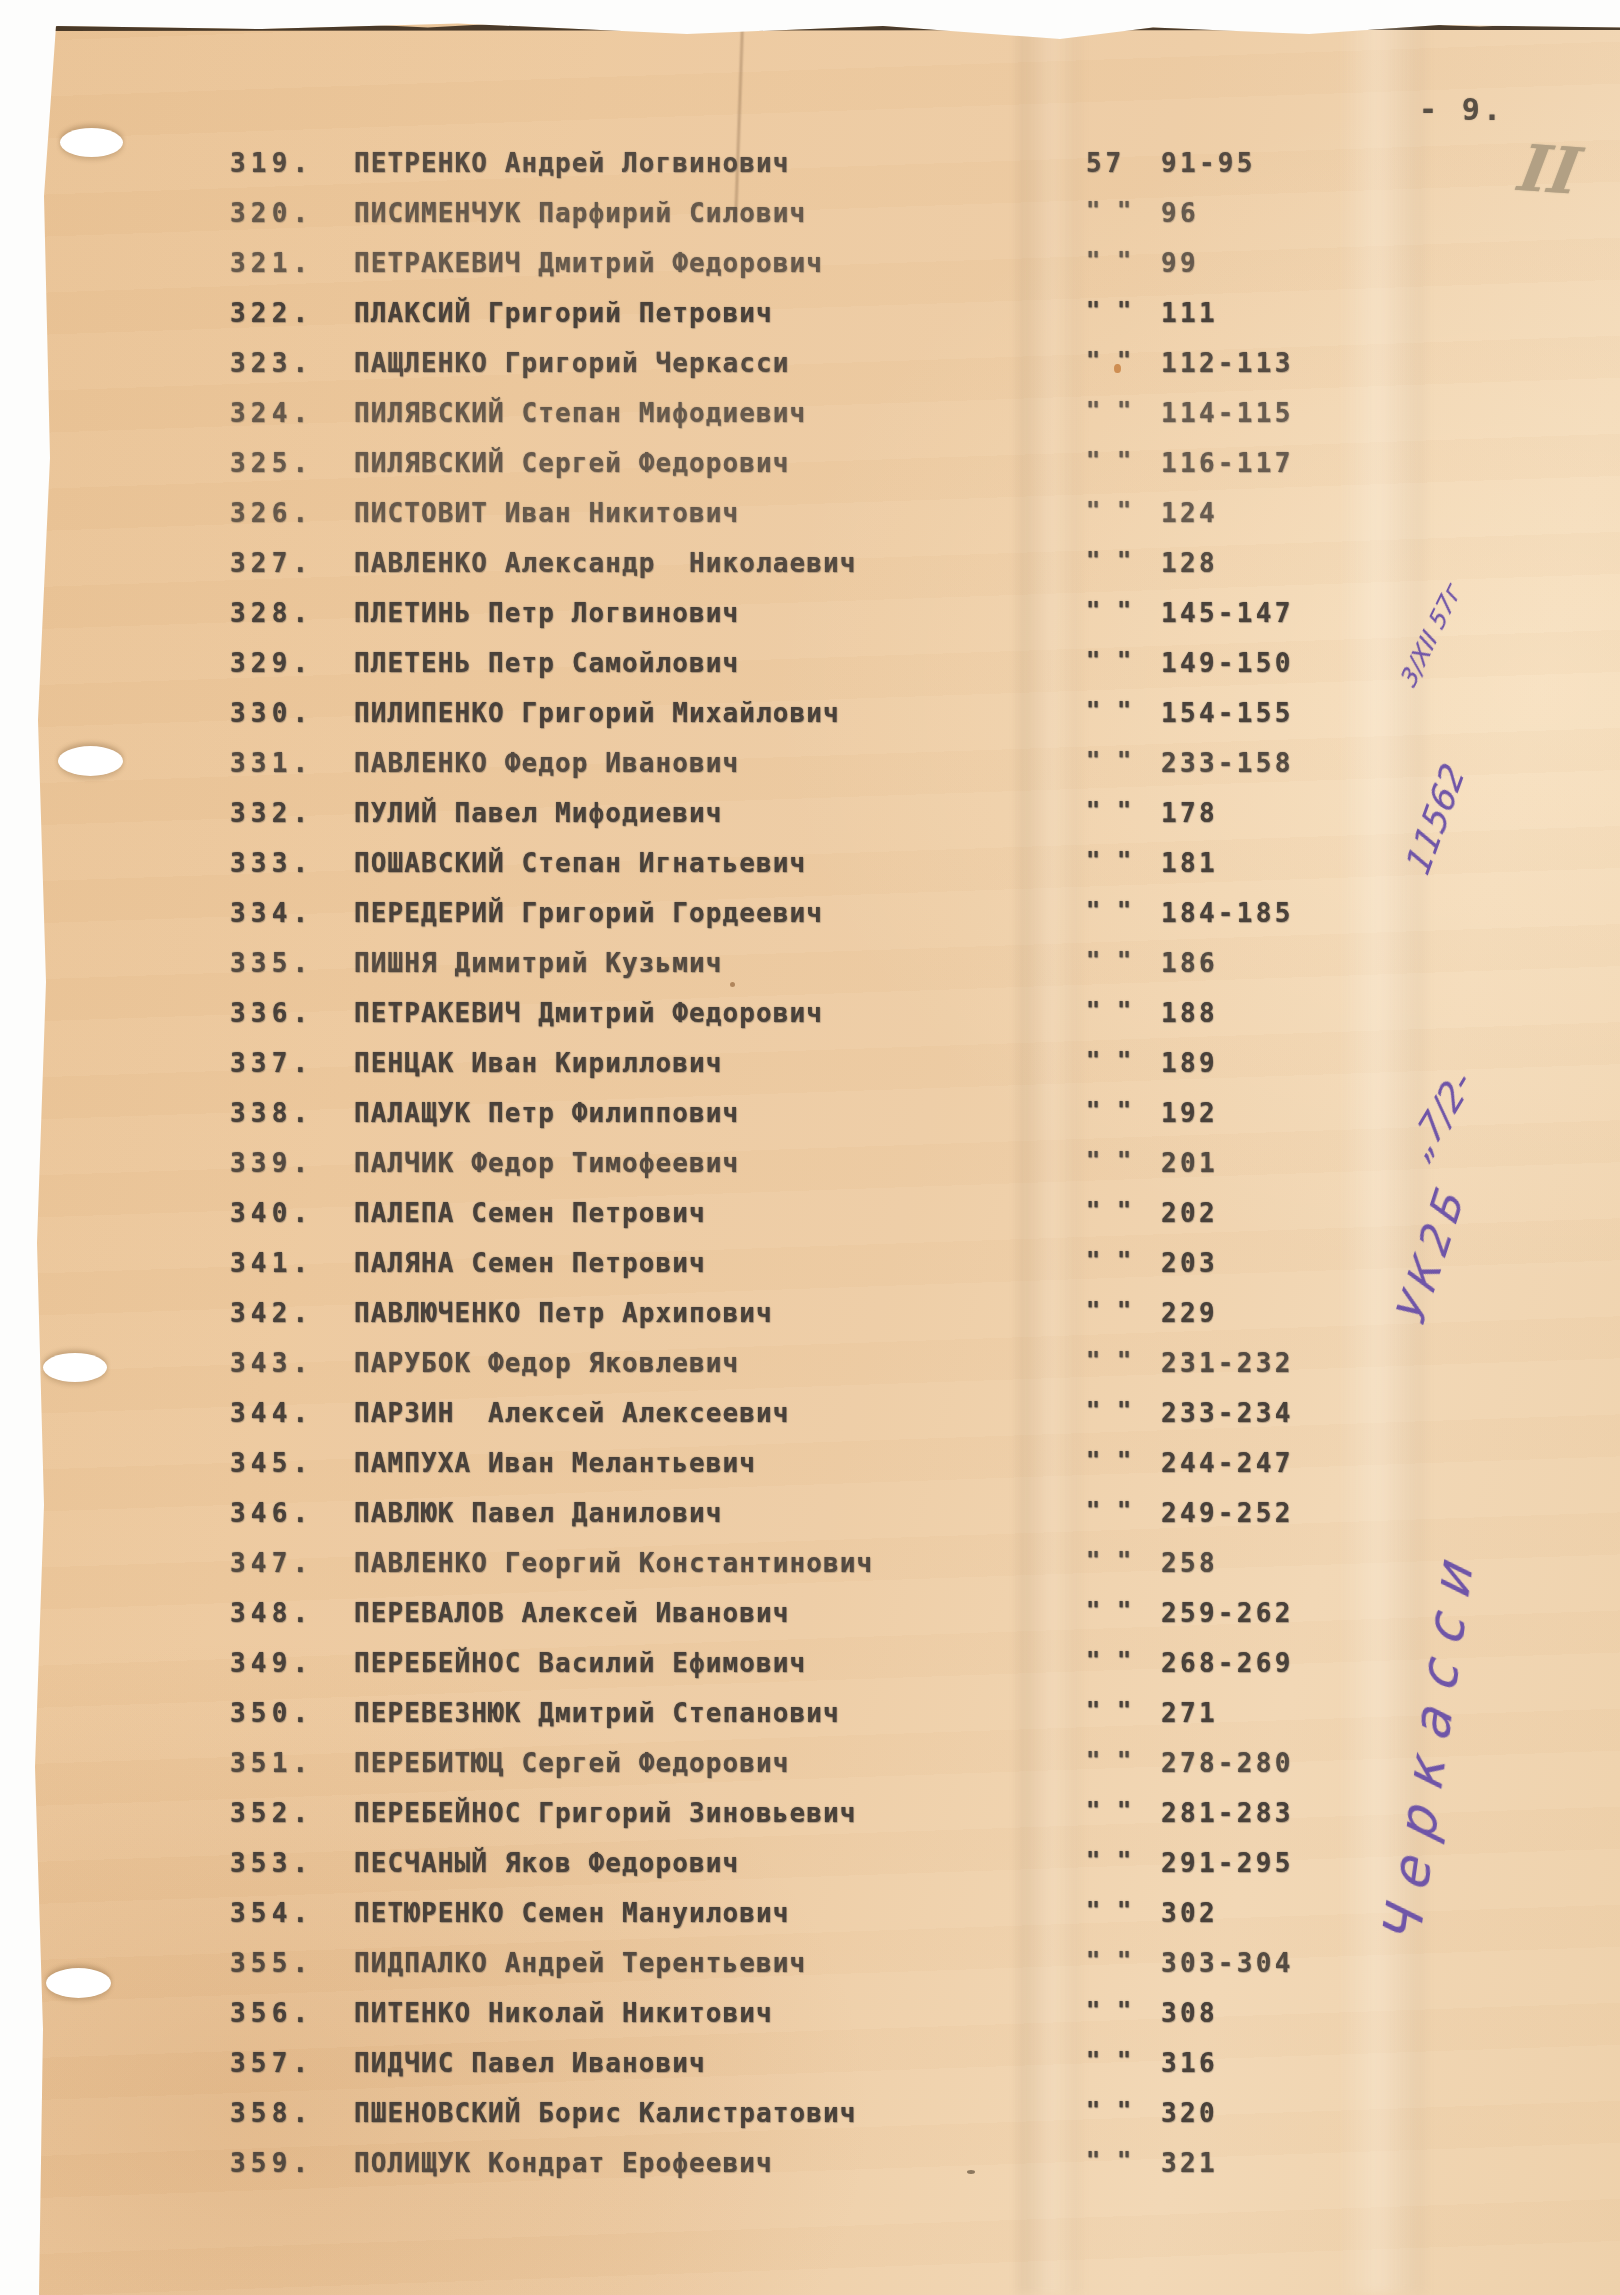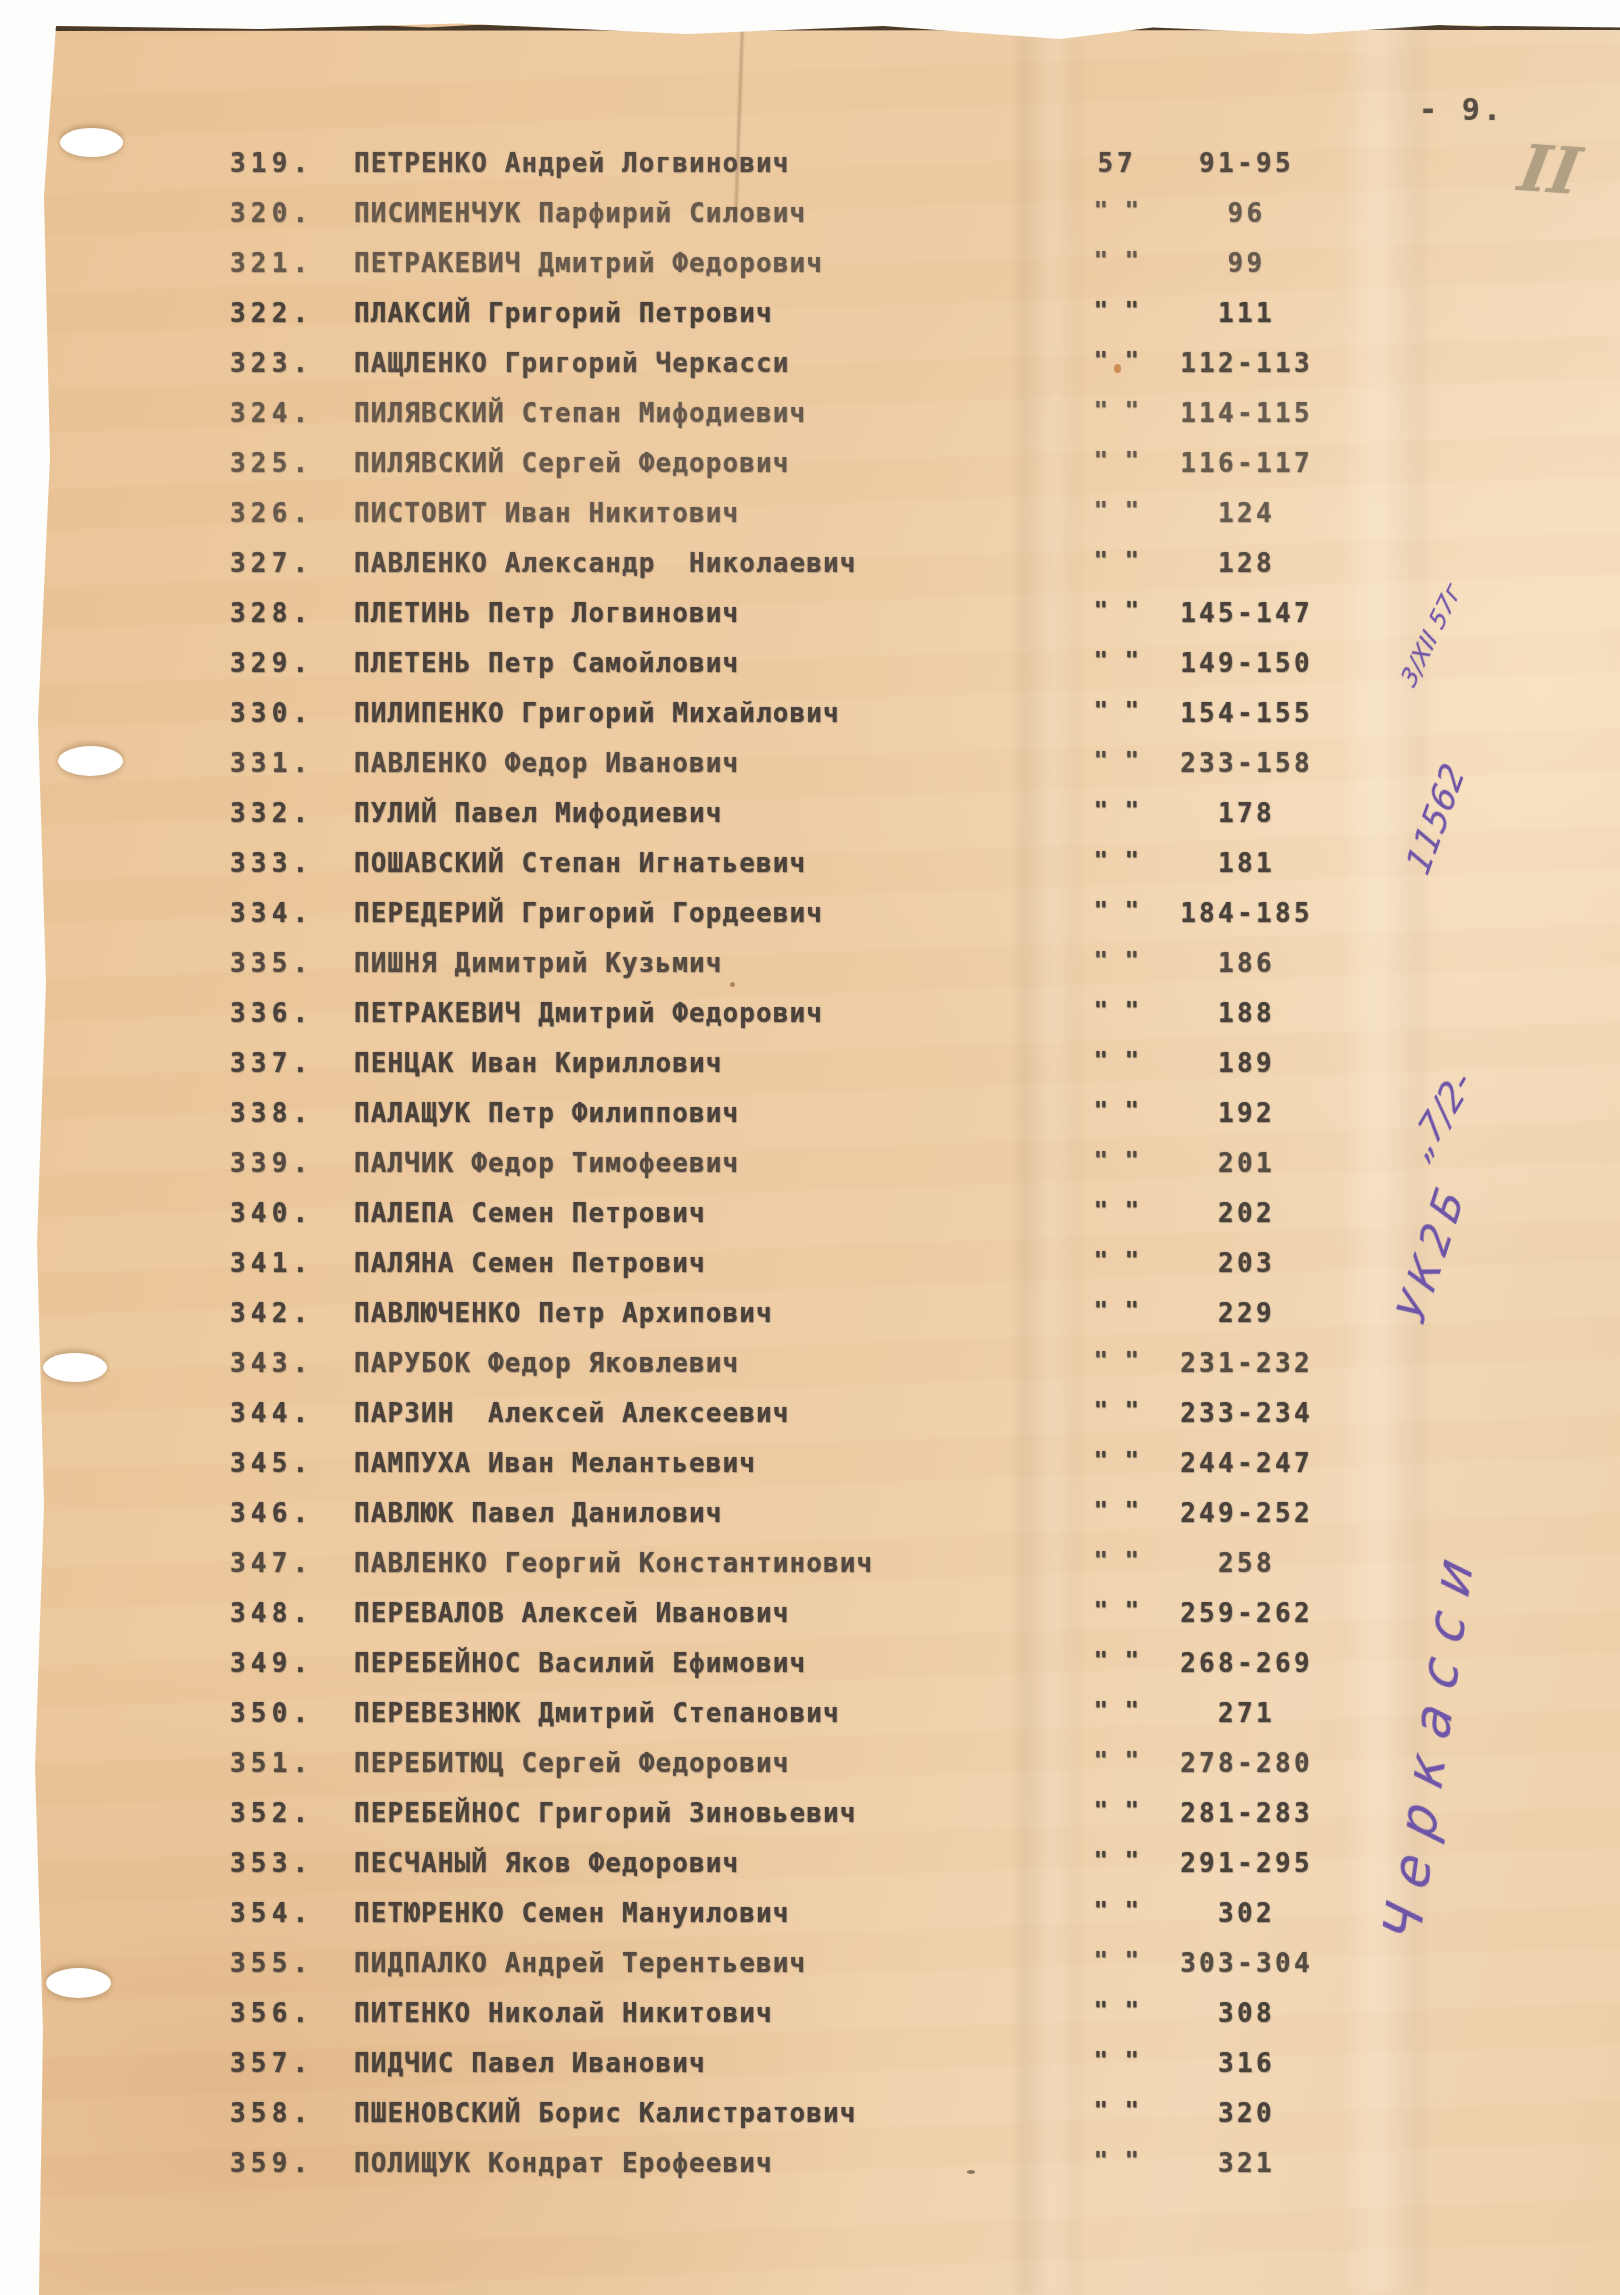--- a/index.html
+++ b/index.html
@@ -31,23 +31,23 @@
   
   .hole{position:absolute;background:#ffffff;border-radius:50%;
     box-shadow:0 -3.3px 4.6px rgba(120,85,50,.30), 0 3.3px 4.6px rgba(120,85,50,.22);}
   
   #rows{position:absolute;left:0;top:144px;width:1621px;}
   .row{position:relative;height:50px;}
   .t{position:absolute;top:3.9px;color:#49413a;font-weight:bold;font-size:26px;line-height:31px;
      text-shadow:0 0 1.3px rgba(73,65,58,.7), 0.7px 0.7px 0.7px rgba(73,65,58,.30);filter:blur(0.3px);}
   .num{left:230px;letter-spacing:5.2px;text-align:right;}
   .name{left:354px;letter-spacing:1.1px;white-space:pre;}
-  .fond{left:1086px;width:62px;text-align:center;letter-spacing:3.9px;}
+  .fond{left:1086px;width:62px;letter-spacing:3.9px;}
   .fond.ditto{font-size:23.6px;letter-spacing:1.3px;top:1.3px;}
-  .pages{left:1161px;width:171px;text-align:center;letter-spacing:3.3px;}
+  .pages{left:1161px;width:171px;text-align:left;letter-spacing:3.3px;}
   .row:nth-child(2) .t,.row:nth-child(3) .t,.row:nth-child(5) .t,.row:nth-child(6) .t,
   .row:nth-child(7) .t,.row:nth-child(8) .t{opacity:.82;filter:blur(0.6px);}
   .row:nth-child(4n+1) .t{opacity:.93;}
   
   .pageno{position:absolute;left:1419px;top:92px;color:#584f44;font-weight:bold;font-size:30px;
     letter-spacing:3.3px;filter:blur(0.3px);text-shadow:0 0 1.3px rgba(88,79,68,.6);}
   .roman{position:absolute;left:1510px;top:130px;width:79px;height:85px;
     color:#b2a084;font-family:"DejaVu Serif", serif;font-style:italic;font-weight:bold;
     font-size:64px;line-height:79px;text-align:center;transform:rotate(4deg) skewX(-6deg);
     text-shadow:0 0 1.3px rgba(178,160,132,.8);}

